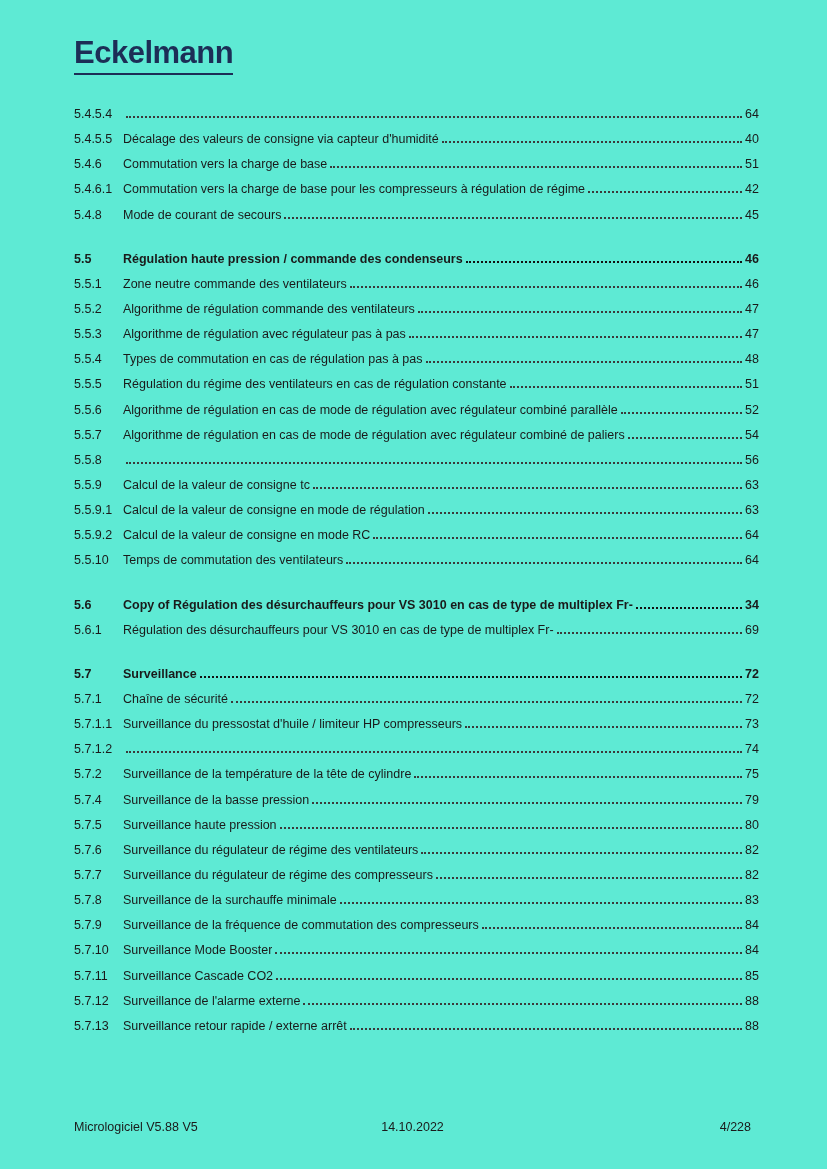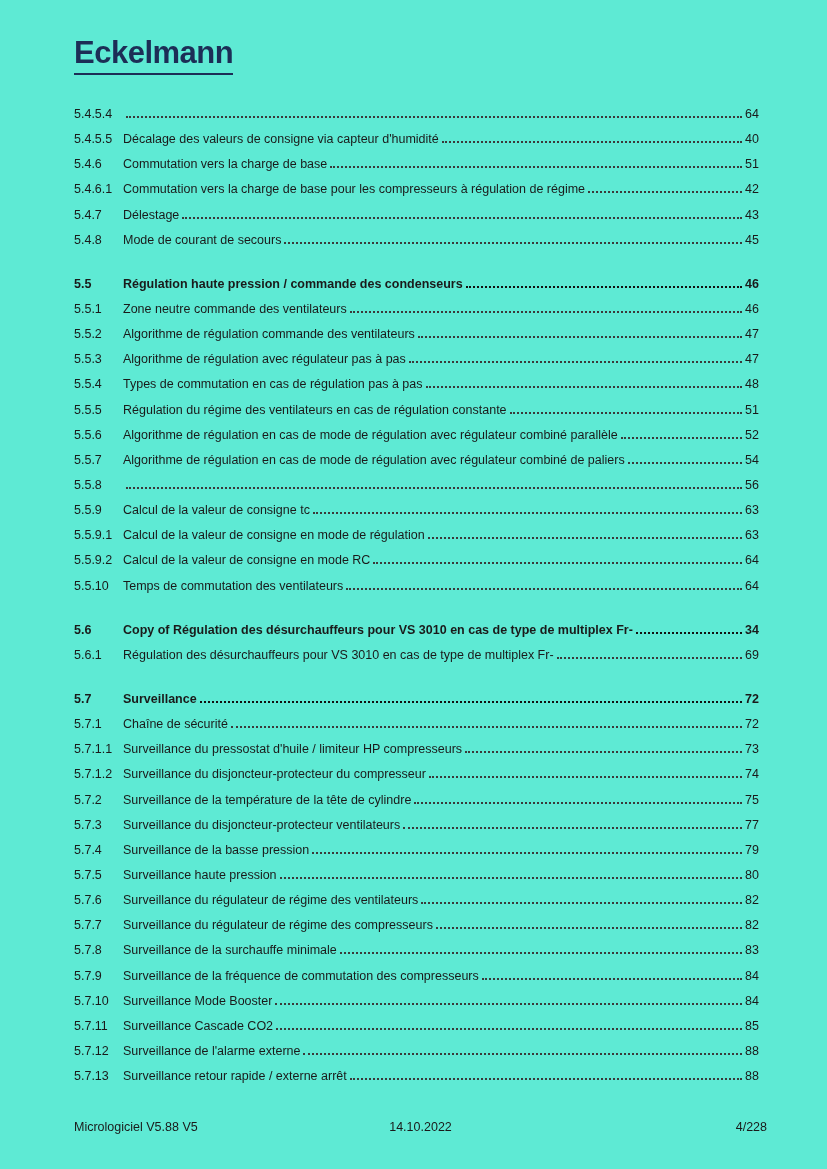--- a/index.html
+++ b/index.html
@@ -56,21 +56,21 @@
     align-self: baseline;
   }
   .toc-row.bold .toc-leader { border-bottom-color: #111; }
   .toc-page {
     flex: 0 0 auto;
   }
   .footer {
     position: absolute;
     top: 1120px;
     left: 74px;
-    right: 60px;
+    right: 76px;
     display: grid;
     grid-template-columns: 1fr auto 1fr;
     font-size: 12.5px;
     color: #1a1a1a;
     gap: 8px;
   }
   .footer .f-left  { justify-self: start; }
   .footer .f-center{ justify-self: center; text-align: center; }
   .footer .f-right { justify-self: end; }
 </style>
@@ -102,26 +102,20 @@
     <span class="toc-page">51</span>
   </div>
 
   <div class="toc-row">
     <span class="toc-num">5.4.6.1</span>
     <span class="toc-title">Commutation vers la charge de base pour les compresseurs à régulation de régime</span>
     <span class="toc-leader"></span>
     <span class="toc-page">42</span>
   </div>
 
-  <div class="toc-row">
-    <span class="toc-num">5.4.7</span>
-    <span class="toc-title">Délestage</span>
-    <span class="toc-leader"></span>
-    <span class="toc-page">43</span>
-  </div>
 
   <div class="toc-row">
     <span class="toc-num">5.4.8</span>
     <span class="toc-title">Mode de courant de secours</span>
     <span class="toc-leader"></span>
     <span class="toc-page">45</span>
   </div>
 
   <div class="toc-row bold">
     <span class="toc-num">5.5</span>
@@ -244,38 +238,31 @@
 
   <div class="toc-row">
     <span class="toc-num">5.7.1.1</span>
     <span class="toc-title">Surveillance du pressostat d'huile / limiteur HP compresseurs</span>
     <span class="toc-leader"></span>
     <span class="toc-page">73</span>
   </div>
 
   <div class="toc-row">
     <span class="toc-num">5.7.1.2</span>
-    <span class="toc-title">Surveillance du disjoncteur-protecteur du compresseur</span>
     <span class="toc-leader"></span>
     <span class="toc-page">74</span>
   </div>
 
   <div class="toc-row">
     <span class="toc-num">5.7.2</span>
     <span class="toc-title">Surveillance de la température de la tête de cylindre</span>
     <span class="toc-leader"></span>
     <span class="toc-page">75</span>
   </div>
 
-  <div class="toc-row">
-    <span class="toc-num">5.7.3</span>
-    <span class="toc-title">Surveillance du disjoncteur-protecteur ventilateurs</span>
-    <span class="toc-leader"></span>
-    <span class="toc-page">77</span>
-  </div>
 
   <div class="toc-row">
     <span class="toc-num">5.7.4</span>
     <span class="toc-title">Surveillance de la basse pression</span>
     <span class="toc-leader"></span>
     <span class="toc-page">79</span>
   </div>
 
   <div class="toc-row">
     <span class="toc-num">5.7.5</span>

